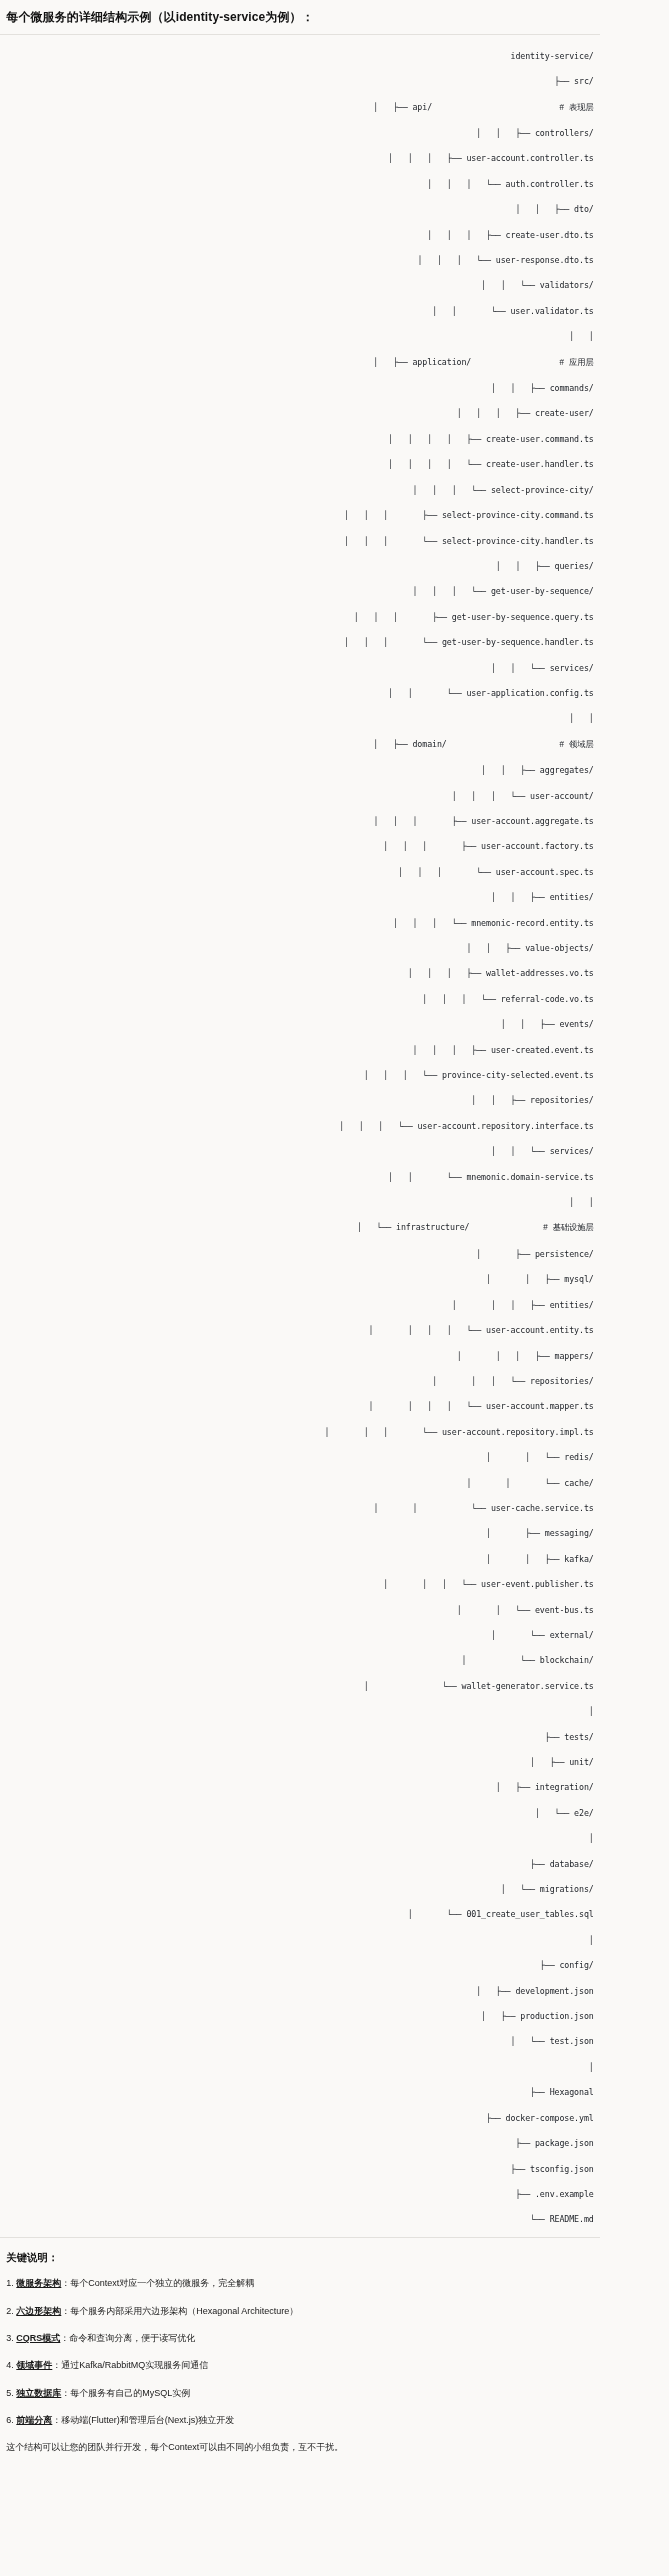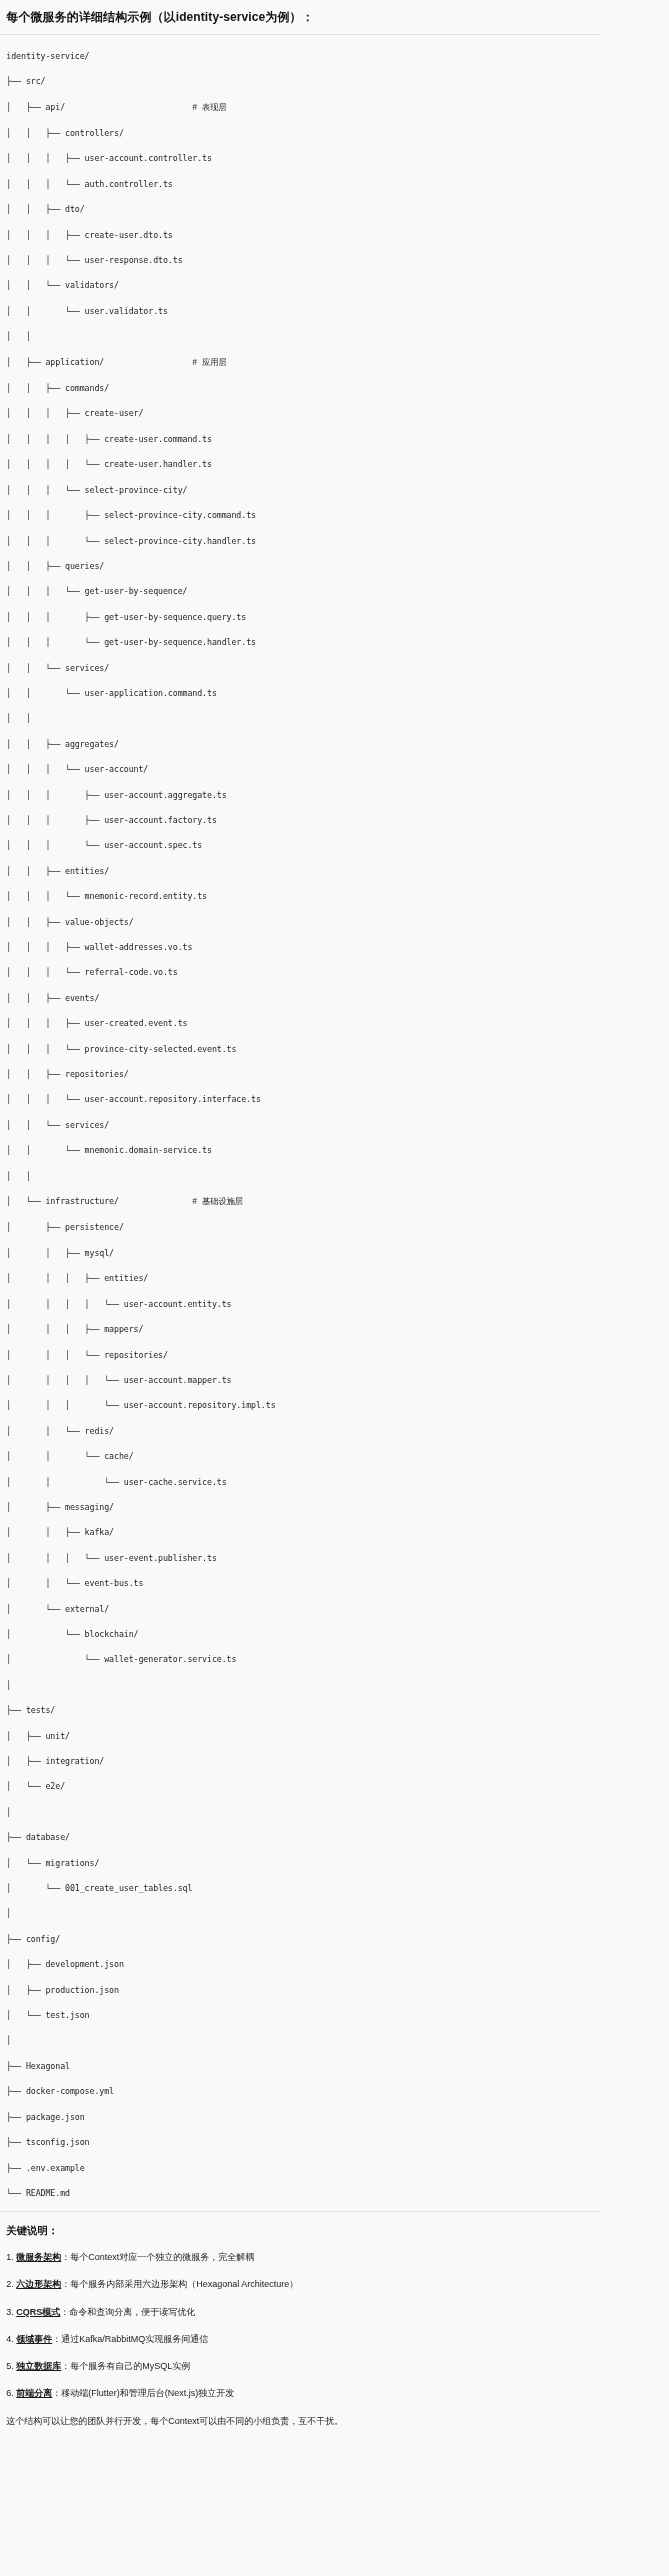--- a/index.html
+++ b/index.html
@@ -40,20 +40,21 @@
     border-bottom: 0.6px solid #e3e1dd;
   }
   .tree {
     font-family: "DejaVu Sans Mono", "Liberation Mono", monospace;
     font-size: 8.3px;
     line-height: 12.7px;
     color: #20242a;
     white-space: pre;
     margin: 0;
     letter-spacing: -0.1px;
+    text-align: right;
   }
   .tree .row {
     display: block;
     white-space: pre;
     min-height: 12.7px;
   }
   .tree .cmt {
     color: #20242a;
     font-family: Liberation Mono, monospace;
   }
@@ -126,22 +127,23 @@
 <span class="row">│   │   │   │   ├── create-user.command.ts</span>
 <span class="row">│   │   │   │   └── create-user.handler.ts</span>
 <span class="row">│   │   │   └── select-province-city/</span>
 <span class="row">│   │   │       ├── select-province-city.command.ts</span>
 <span class="row">│   │   │       └── select-province-city.handler.ts</span>
 <span class="row">│   │   ├── queries/</span>
 <span class="row">│   │   │   └── get-user-by-sequence/</span>
 <span class="row">│   │   │       ├── get-user-by-sequence.query.ts</span>
 <span class="row">│   │   │       └── get-user-by-sequence.handler.ts</span>
 <span class="row">│   │   └── services/</span>
-<span class="row">│   │       └── user-application.command.ts</span>
+<span class="row">│   │       └── user-application.config.ts</span>
 <span class="row">│   │</span>
+<span class="row"><span>│   ├── domain/                       </span><span class="cmt"># 领域层</span></span>
 <span class="row">│   │   ├── aggregates/</span>
 <span class="row">│   │   │   └── user-account/</span>
 <span class="row">│   │   │       ├── user-account.aggregate.ts</span>
 <span class="row">│   │   │       ├── user-account.factory.ts</span>
 <span class="row">│   │   │       └── user-account.spec.ts</span>
 <span class="row">│   │   ├── entities/</span>
 <span class="row">│   │   │   └── mnemonic-record.entity.ts</span>
 <span class="row">│   │   ├── value-objects/</span>
 <span class="row">│   │   │   ├── wallet-addresses.vo.ts</span>
 <span class="row">│   │   │   └── referral-code.vo.ts</span>

